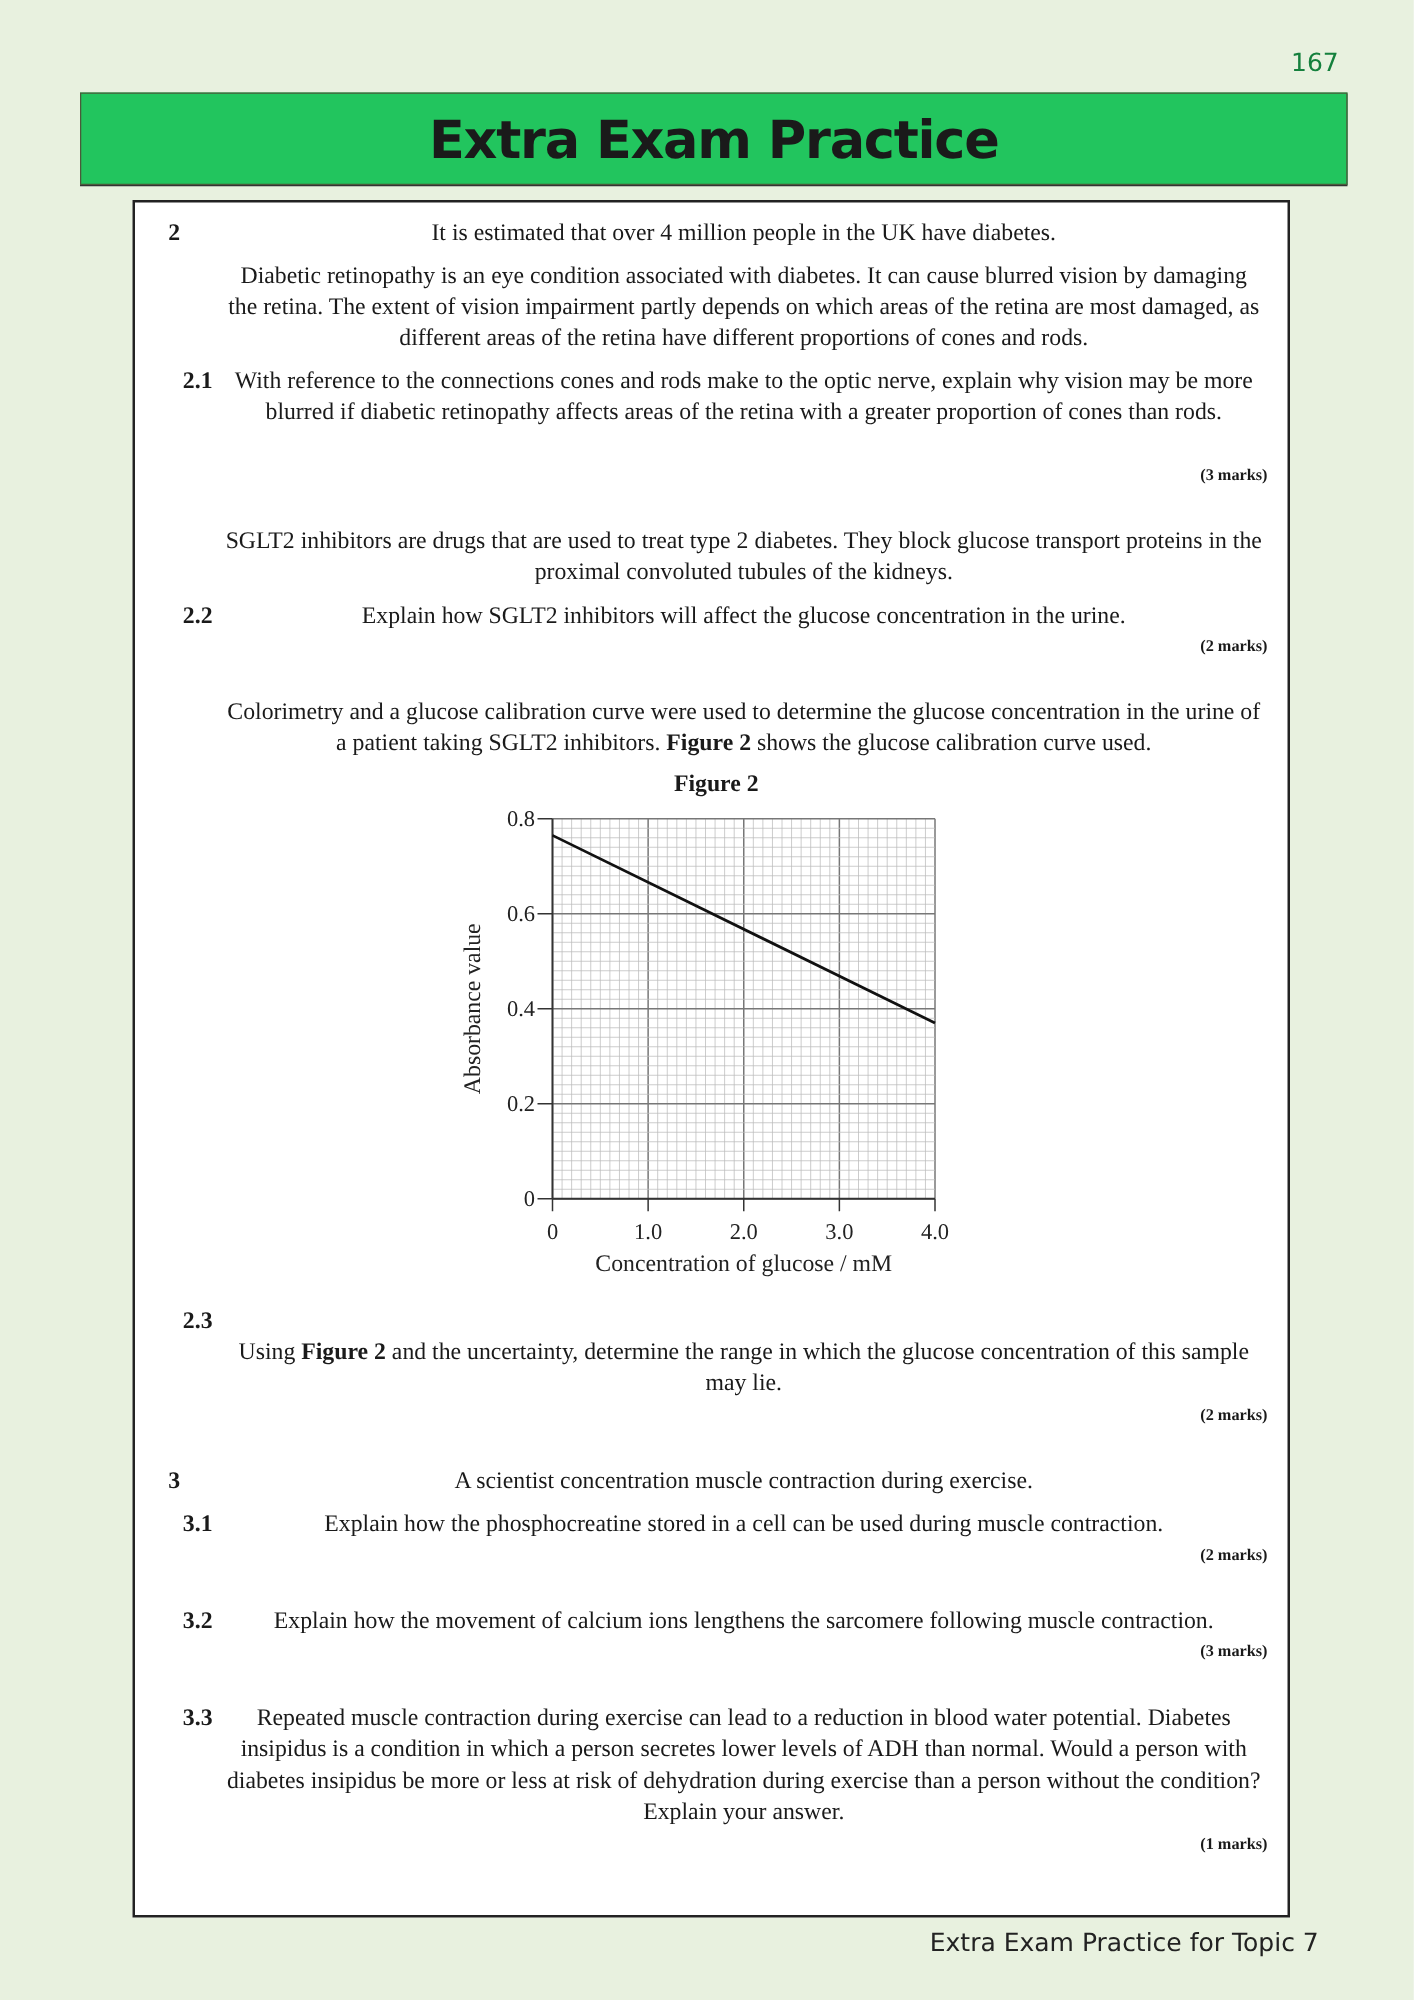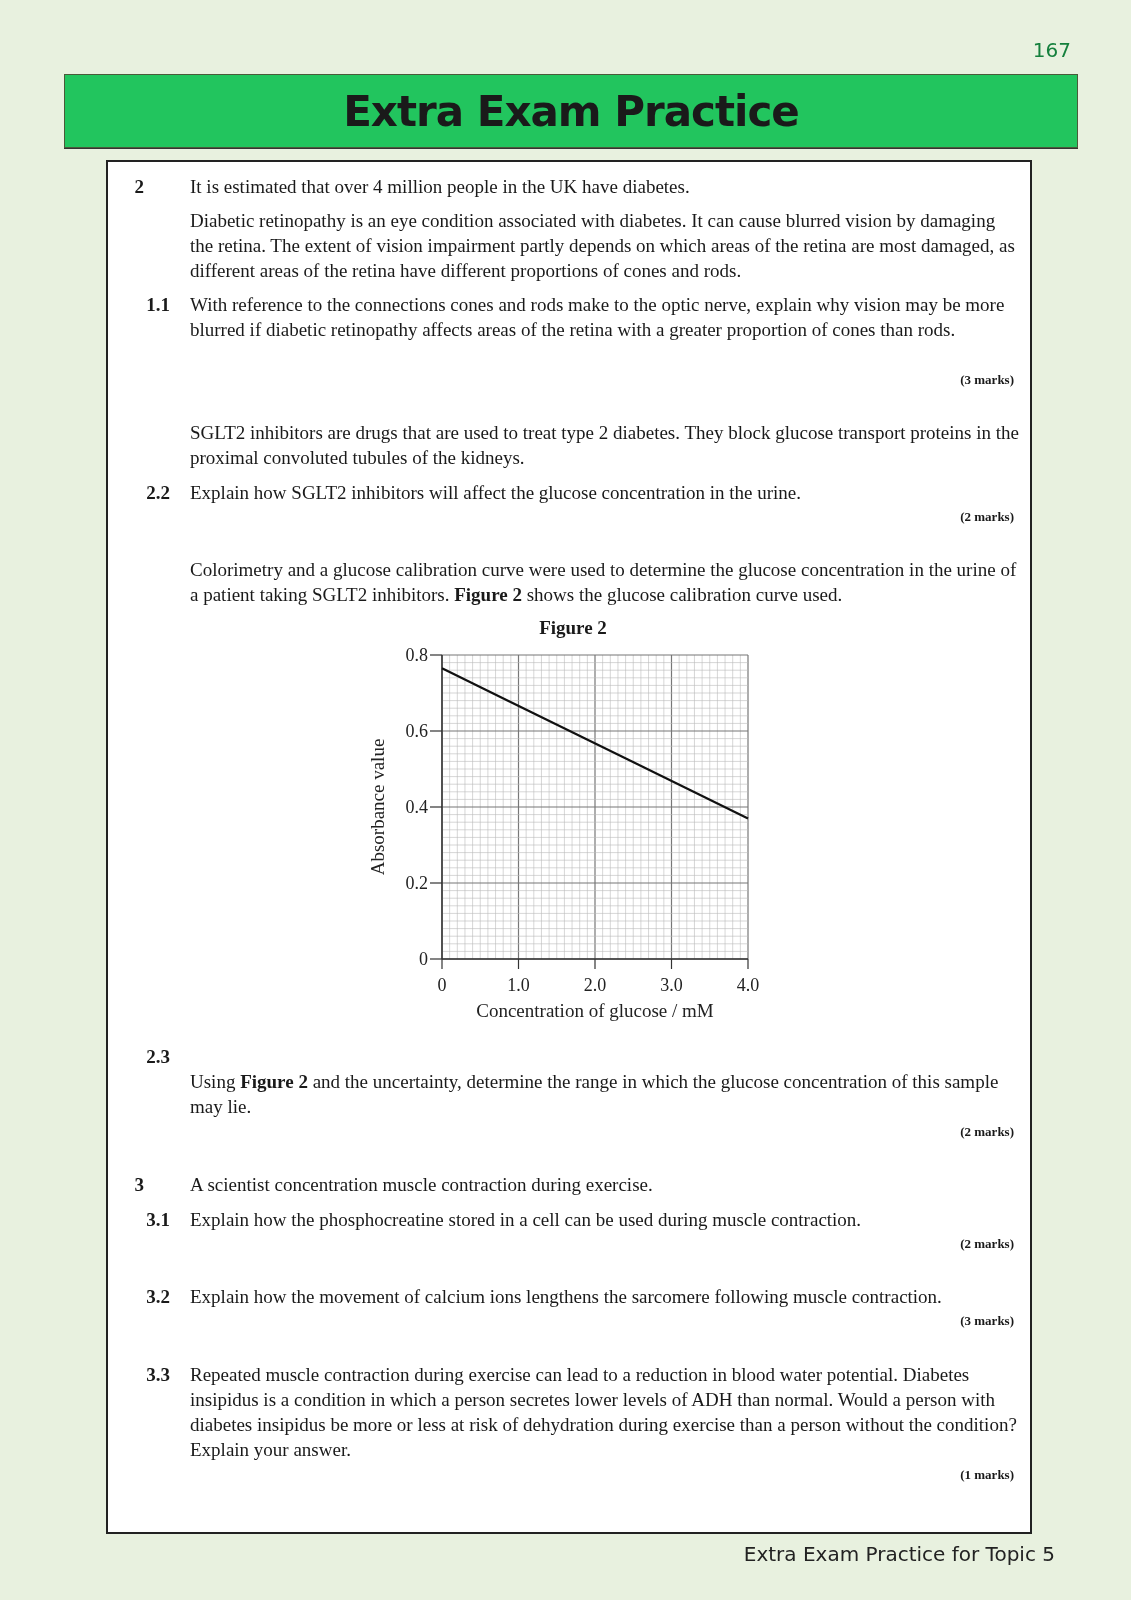--- a/index.html
+++ b/index.html
@@ -3,21 +3,21 @@
 <meta charset="utf-8">
 <style>
   html, body { margin:0; padding:0; }
   body { width:1131px; height:1600px; background:#e8f1df; position:relative; font-family:"Liberation Serif", serif; color:#1a1a1a; overflow:hidden; }
   .page-num { position:absolute; top:38px; right:60px; font-family:"DejaVu Sans", sans-serif; font-size:20px; color:#15803d; }
   .banner { position:absolute; left:64px; top:74px; width:1012px; height:72px; background:#22c55e; border:1px solid #4a5a3a; box-shadow:0 1px 0 #333; display:flex; align-items:center; justify-content:center; }
   .banner h1 { margin:0; font-family:"DejaVu Sans", sans-serif; font-weight:bold; font-size:42px; color:#1a1a1a; letter-spacing:-1px; }
   .box { position:absolute; left:106px; top:160px; width:926px; height:1374px; background:#fff; border:2px solid #222; box-sizing:border-box; }
   .q { position:absolute; left:0; right:0; font-size:19px; line-height:25px; }
   .num { position:absolute; font-weight:bold; width:60px; text-align:right; }
-  .txt { position:absolute; left:82px; width:830px; }
+  .txt { position:absolute; left:72px; width:830px;text-align:center; }
   .marks { position:absolute; right:16px; font-weight:bold; font-size:13px;margin-left:27px; }
   b.inline { font-weight:bold; }
   .fig-title { position:absolute; left:0; width:100%; text-align:center; font-weight:bold; font-size:19px; }
   .footer { position:absolute; right:76px; top:1542px; font-family:"DejaVu Sans", sans-serif; font-size:20px; color:#222; }
   svg text { font-family:"Liberation Serif", serif; }
 </style>
 </head>
 <body>
 
 <div class="page-num">167</div>
@@ -30,21 +30,21 @@
 
   <div class="q" style="top:12px;">
     <span class="num" style="left:0;width:36px;">2</span>
     <span class="txt">It is estimated that over 4 million people in the UK have diabetes.</span>
   </div>
   <div class="q" style="top:46px;">
     <span class="txt">Diabetic retinopathy is an eye condition associated with diabetes.  It can cause blurred vision by damaging the retina.  The extent of vision impairment partly depends on which areas of the retina are most damaged, as different areas of the retina have different proportions of cones and rods.</span>
   </div>
 
   <div class="q" style="top:130px;">
-    <span class="num" style="left:0;width:62px;">1.1</span>
+    <span class="num" style="left:0;width:62px;">2.1</span>
     <span class="txt">With reference to the connections cones and rods make to the optic nerve, explain why vision may be more blurred if diabetic retinopathy affects areas of the retina with a greater proportion of cones than rods.</span>
     <span class="marks" style="top:75px;">(3 marks)</span>
   </div>
 
   <div class="q" style="top:258px;">
     <span class="txt">SGLT2 inhibitors are drugs that are used to treat type 2 diabetes.  They block glucose transport proteins in the proximal convoluted tubules of the kidneys.</span>
   </div>
 
   <div class="q" style="top:318px;">
     <span class="num" style="left:0;width:62px;">2.2</span>
@@ -192,13 +192,13 @@
     <span class="marks" style="top:24px;">(3 marks)</span>
   </div>
 
   <div class="q" style="top:1200px;">
     <span class="num" style="left:0;width:62px;">3.3</span>
     <span class="txt">Repeated muscle contraction during exercise can lead to a reduction in blood water potential. Diabetes insipidus is a condition in which a person secretes lower levels of ADH than normal. Would a person with diabetes insipidus be more or less at risk of dehydration during exercise than a person without the condition?  Explain your answer.</span>
     <span class="marks" style="top:100px;">(1 marks)</span>
   </div>
 </div>
 
-<div class="footer">Extra Exam Practice for Topic 5</div>
+<div class="footer">Extra Exam Practice for Topic 7</div>
 
 </body></html>

